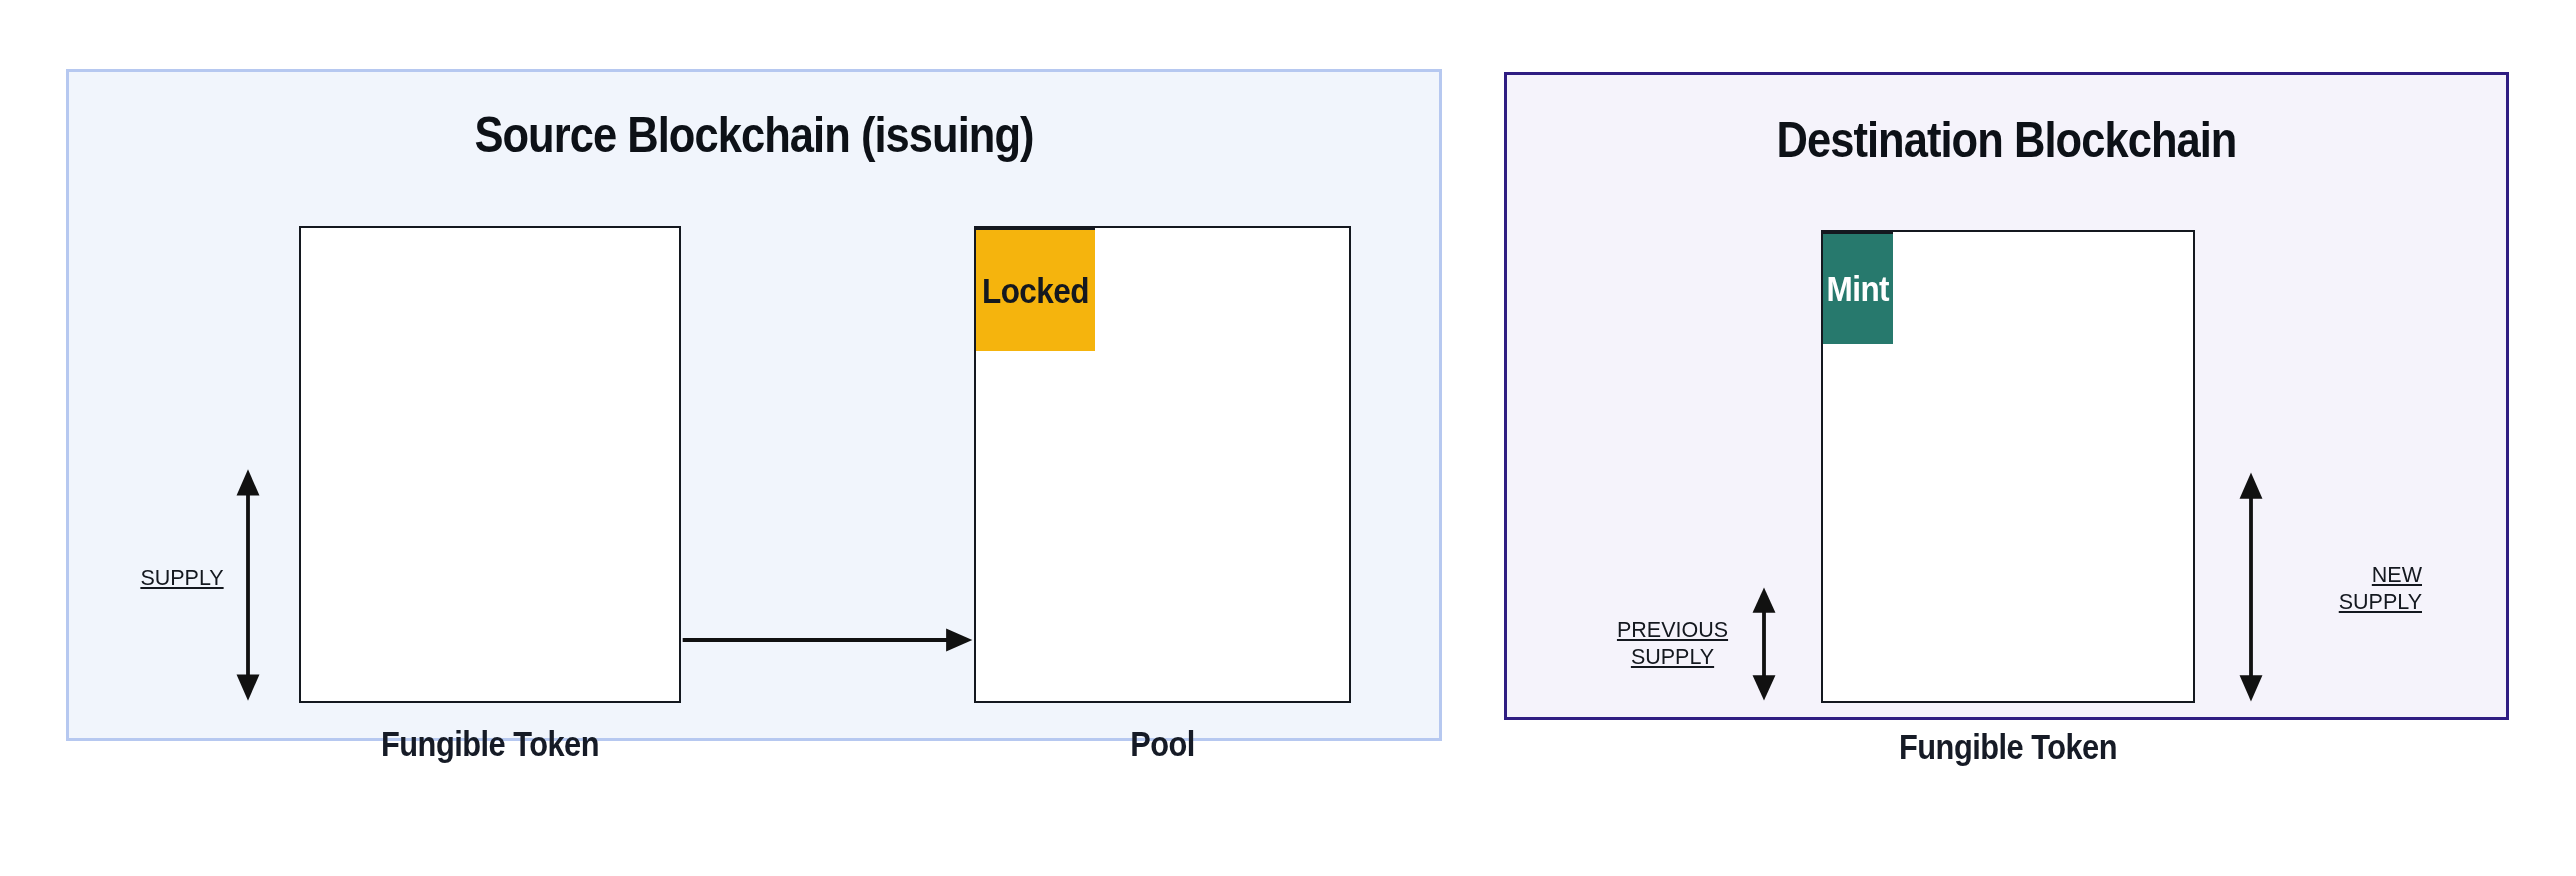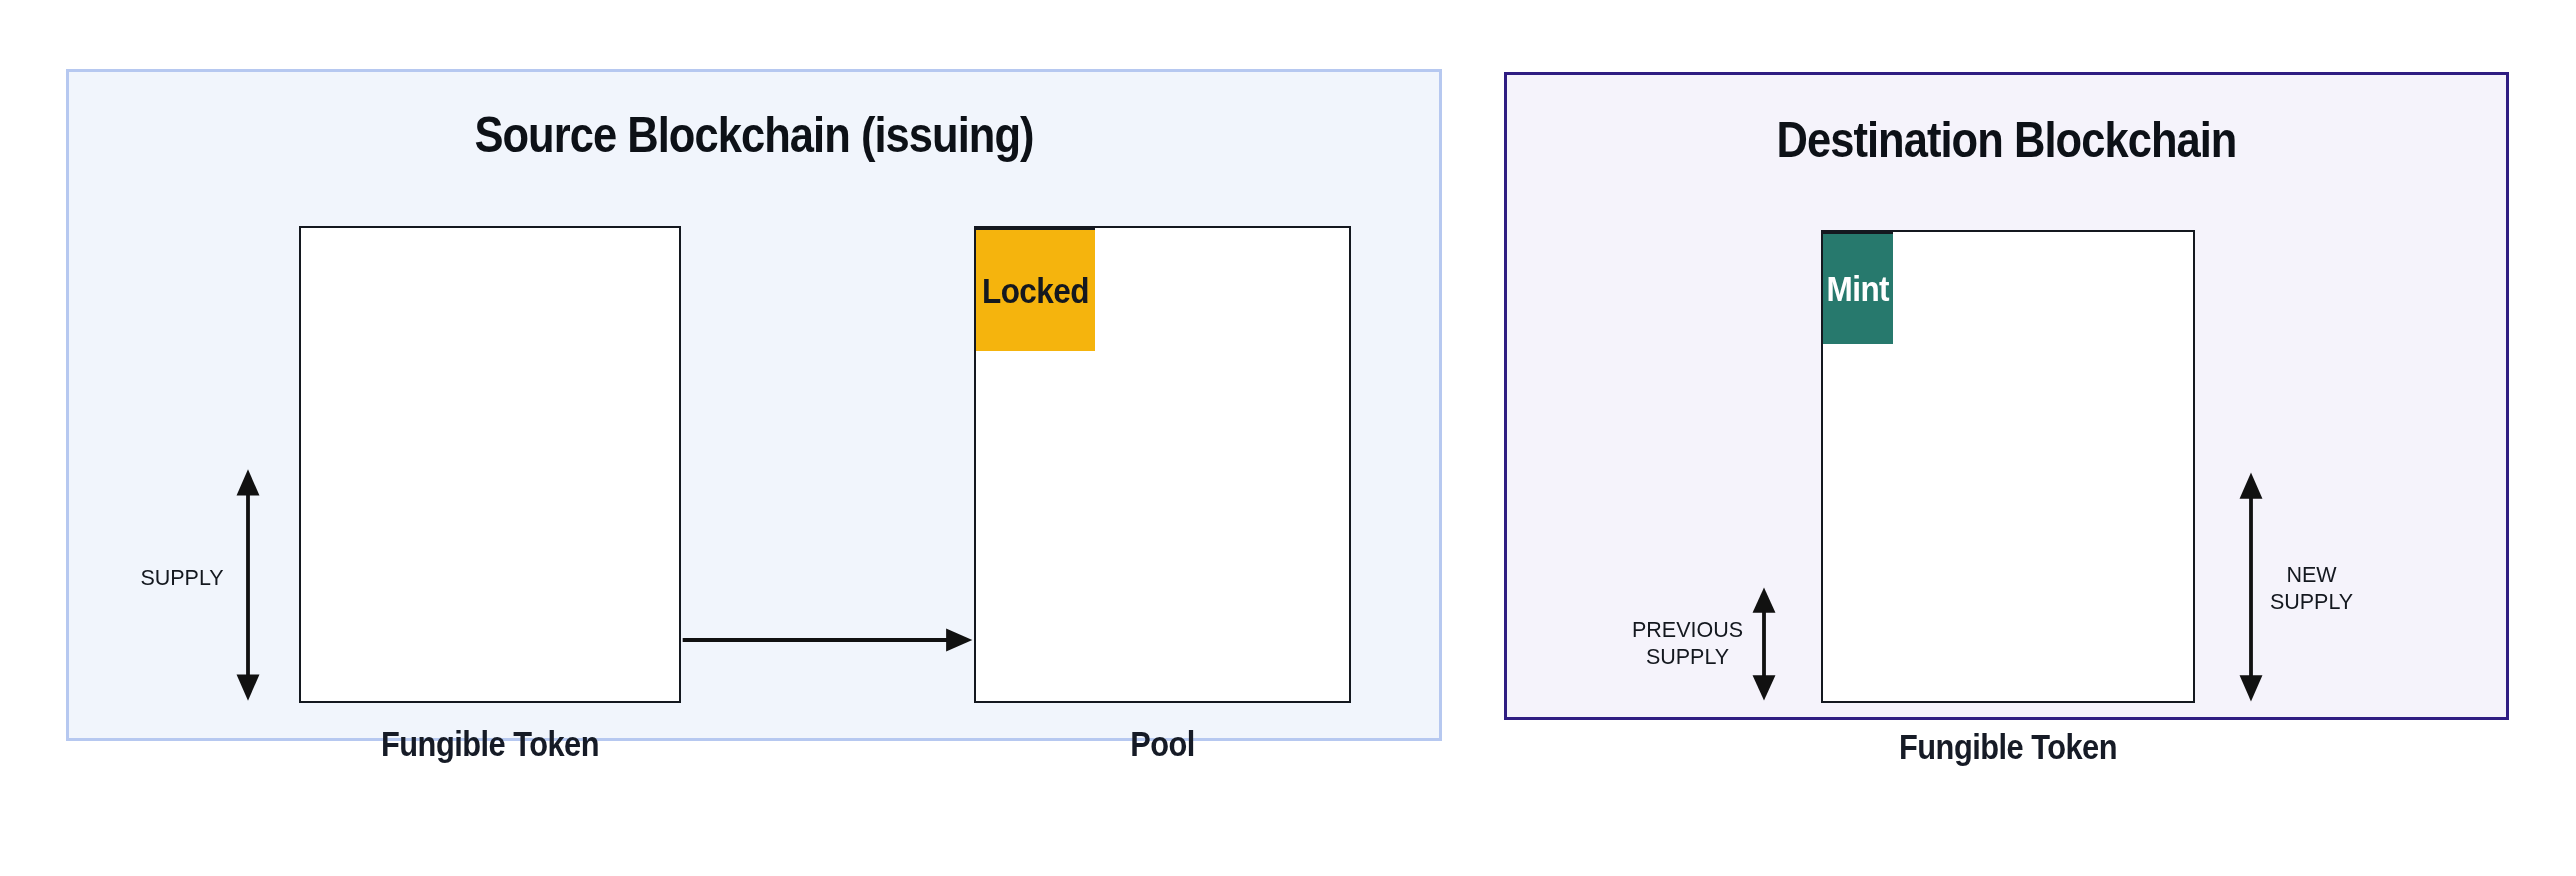--- a/index.html
+++ b/index.html
@@ -56,20 +56,21 @@
     transform-origin:50% 50%;
     white-space:nowrap;
   }
   .range-label{
     position:absolute;
     text-align:center;
     font-size:21.5px;font-weight:400;
     color:#14181f;
     line-height:27px;
     letter-spacing:0px;
+    text-decoration:underline;
   }
   .arrow{position:absolute;color:#111111;}
   .arrow svg{display:block;}
 </style>
 </head>
 <body>
 
 <div id="page">
 
   <div class="panel" style="left: 66px; top: 69px; width: 1376px; height: 672px; background: rgb(241, 245, 252); border-color: rgb(182, 200, 240);">
@@ -123,33 +124,33 @@
       <div class="seg divided" style="height: 118px; background: rgb(245, 180, 13);"></div>
     </div>
 
     <div class="arrow" style="left: 245px; top: 512px; color: rgb(17, 17, 17);">
       <svg width="24" height="114" viewBox="0 0 44 207">
         <line x1="22" y1="24" x2="22" y2="183" stroke="currentColor" stroke-width="7"></line>
         <polygon points="22,0 1,46 43,46" fill="currentColor"></polygon>
         <polygon points="22,207 1,161 43,161" fill="currentColor"></polygon>
       </svg>
     </div>
-    <div class="range-label" style="left:70px;top:542px;width:221px;">
+    <div class="range-label" style="left:55px;top:542px;width:221px;">
       <div>PREVIOUS</div>
       <div>SUPPLY</div>
     </div>
 
     <div class="arrow" style="left: 732px; top: 396px; color: rgb(17, 17, 17);">
       <svg width="24" height="232" viewBox="0 0 44 420">
         <line x1="22" y1="24" x2="22" y2="396" stroke="currentColor" stroke-width="7"></line>
         <polygon points="22,0 1,48 43,48" fill="currentColor"></polygon>
         <polygon points="22,420 1,372 43,372" fill="currentColor"></polygon>
       </svg>
     </div>
-    <div class="range-label" style="left:694px;top:487px;width:221px;">
+    <div class="range-label" style="left:694px;top:487px;width:221px;text-align:right;">
       <div>NEW</div>
       <div>SUPPLY</div>
     </div>
 
     <div class="box-caption" style="left:314px;width:374px;top:652px;">Fungible Token</div>
   </div>
 
 </div>
 
 

